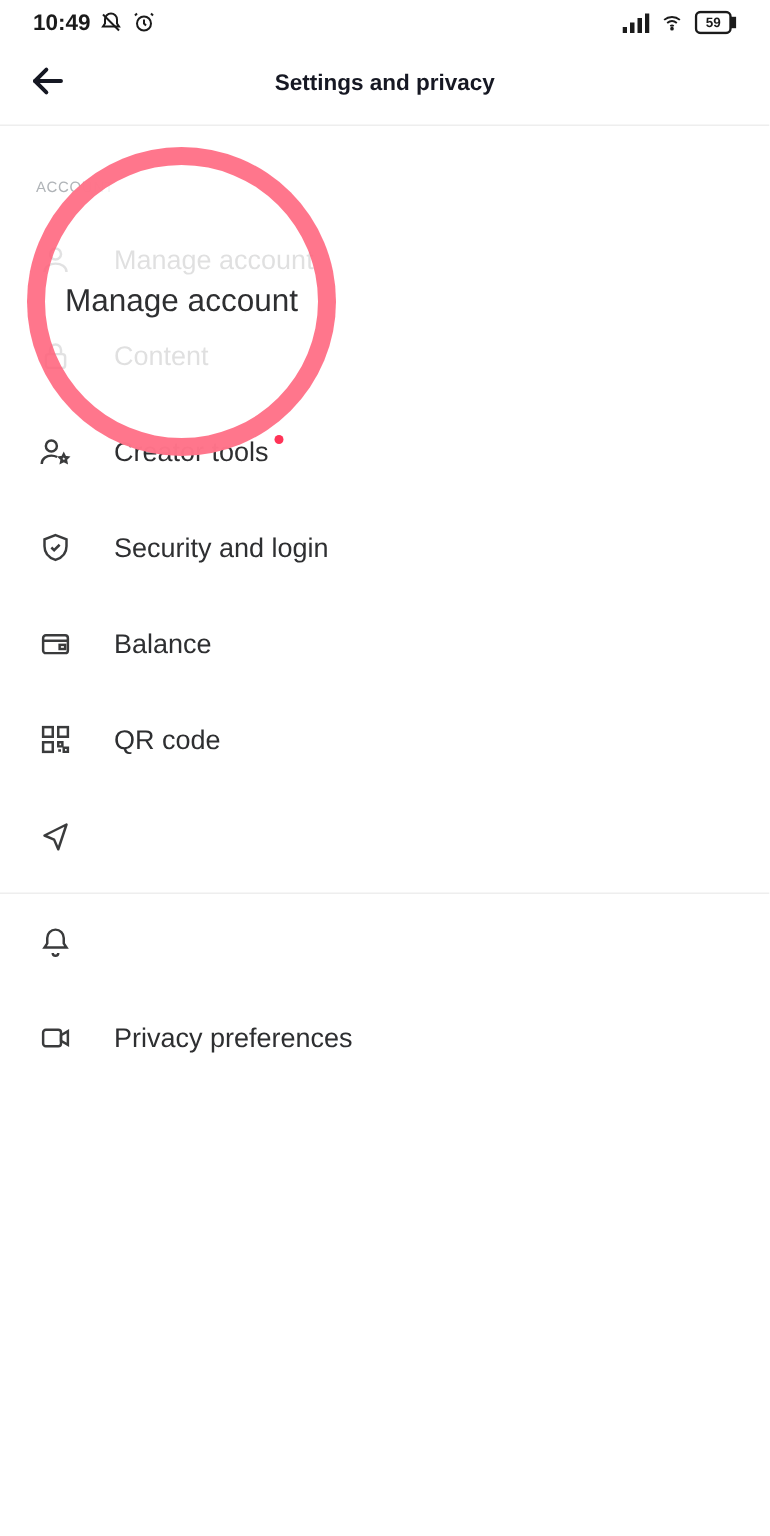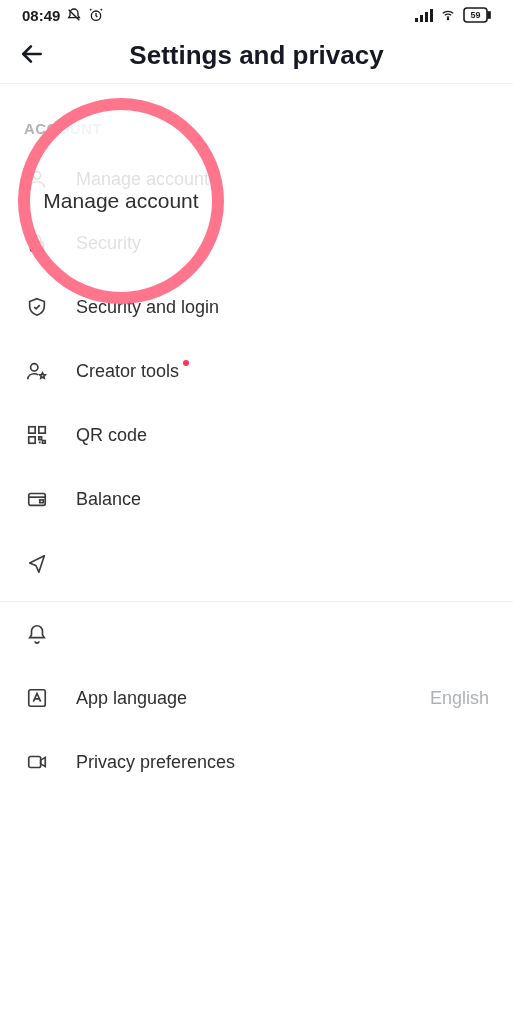--- a/index.html
+++ b/index.html
@@ -40,30 +40,30 @@
     display: flex;
     align-items: center;
     justify-content: center;
     background: none;
     border: none;
     cursor: pointer;
   }
   .header-title {
     flex: 1;
     text-align: center;
-    font-size: 26px;
+    font-size: 15px;
     font-weight: 800;
     margin-right: 32px; 
     color: #161823;
   }
   
   .section-label {
     padding: 36px 24px 10px 24px;
-    font-size: 15px;
-    font-weight: 700;
+    font-size: 10px;
+    font-weight: 400;
     letter-spacing: .4px;
     color: #b0b4b8;
   }
   .row {
     display: flex;
     align-items: center;
     height: 64px;
     padding: 0 24px;
     cursor: pointer;
   }
@@ -117,21 +117,21 @@
   .highlight-text {
     font-size: 21px;
     color: #2e2f31;
   }
 </style>
 </head>
 <body>
 
 <div class="status-bar">
   <div class="status-left">
-    <span>08:49</span>
+    <span>10:49</span>
     <span class="status-icon">
       <svg width="16" height="16" viewBox="0 0 24 24" fill="none" stroke="#1b1b1b" stroke-width="2">
         <path d="M12 3a6 6 0 0 0-6 6v4l-2 3h16l-2-3V9a6 6 0 0 0-6-6z"></path>
         <line x1="4" y1="4" x2="20" y2="20"></line>
       </svg>
     </span>
     <span class="status-icon">
       <svg width="16" height="16" viewBox="0 0 24 24" fill="none" stroke="#1b1b1b" stroke-width="2">
         <circle cx="12" cy="13" r="7"></circle>
         <path d="M12 9v4l2 2"></path>
@@ -192,98 +192,88 @@
     <span class="label">Manage account</span>
   </div>
 
   <div class="row">
     <span class="icon">
       <svg width="22" height="22" viewBox="0 0 24 24" fill="none" stroke="currentColor" stroke-width="1.8">
         <rect x="5" y="11" width="14" height="10" rx="2"></rect>
           <path d="M8 11V8a4 4 0 0 1 8 0v3"></path>
       </svg>
     </span>
-    <span class="label">Security</span>
-  </div>
-
-  <div class="row">
-    <span class="icon">
-      <svg width="22" height="22" viewBox="0 0 24 24" fill="none" stroke="currentColor" stroke-width="1.8">
-        <path d="M12 3l8 3v5c0 5-3.5 8.5-8 10-4.5-1.5-8-5-8-10V6l8-3z"></path>
-          <path d="M9 12l2 2 4-4"></path>
-      </svg>
-    </span>
-    <span class="label">Security and login</span>
+    <span class="label">Content</span>
   </div>
 
   <div class="row">
     <span class="icon">
       <svg width="22" height="22" viewBox="0 0 24 24" fill="none" stroke="currentColor" stroke-width="1.8">
         <circle cx="9" cy="8" r="4"></circle>
           <path d="M2 21c0-4 3.5-6 7-6 1.5 0 3 .4 4.2 1"></path>
         <path d="M18 14l1 2 2 .3-1.5 1.5.4 2-1.9-1-1.9 1 .4-2L15 16.3l2-.3 1-2z"></path>
       </svg>
     </span>
     <span class="label">Creator tools</span>
     <span class="badge-dot"></span>
+  </div>
+
+  <div class="row">
+    <span class="icon">
+      <svg width="22" height="22" viewBox="0 0 24 24" fill="none" stroke="currentColor" stroke-width="1.8">
+        <path d="M12 3l8 3v5c0 5-3.5 8.5-8 10-4.5-1.5-8-5-8-10V6l8-3z"></path>
+          <path d="M9 12l2 2 4-4"></path>
+      </svg>
+    </span>
+    <span class="label">Security and login</span>
+  </div>
+
+  <div class="row">
+    <span class="icon">
+      <svg width="22" height="22" viewBox="0 0 24 24" fill="none" stroke="currentColor" stroke-width="1.8">
+        <rect x="3" y="6" width="18" height="13" rx="2"></rect>
+          <path d="M3 10h18"></path>
+          <rect x="15" y="13" width="4" height="3"></rect>
+      </svg>
+    </span>
+    <span class="label">Balance</span>
   </div>
 
   <div class="row">
     <span class="icon">
       <svg width="22" height="22" viewBox="0 0 24 24" fill="none" stroke="currentColor" stroke-width="1.8">
         <rect x="3" y="3" width="7" height="7"></rect>
           <rect x="14" y="3" width="7" height="7"></rect>
         <rect x="3" y="14" width="7" height="7"></rect>
           <path d="M14 14h3v3h-3zM18 18h3v3h-3zM14 20h2"></path>
       </svg>
     </span>
     <span class="label">QR code</span>
   </div>
 
   <div class="row">
     <span class="icon">
-      <svg width="22" height="22" viewBox="0 0 24 24" fill="none" stroke="currentColor" stroke-width="1.8">
-        <rect x="3" y="6" width="18" height="13" rx="2"></rect>
-          <path d="M3 10h18"></path>
-          <rect x="15" y="13" width="4" height="3"></rect>
-      </svg>
-    </span>
-    <span class="label">Balance</span>
-  </div>
-
-  <div class="row">
-    <span class="icon">
       <svg width="22" height="22" viewBox="0 0 24 24" fill="none" stroke="currentColor" stroke-width="1.8" stroke-linejoin="round">
         <path d="M4 12l16-8-6 18-3-7-7-3z"></path>
       </svg>
     </span>
   </div>
 
   <div class="divider"></div>
 
 
   <div class="row">
     <span class="icon">
       <svg width="22" height="22" viewBox="0 0 24 24" fill="none" stroke="currentColor" stroke-width="1.8">
         <path d="M12 3a6 6 0 0 0-6 6v4l-2 3h16l-2-3V9a6 6 0 0 0-6-6z"></path>
           <path d="M10 20a2 2 0 0 0 4 0"></path>
       </svg>
     </span>
   </div>
 
-  <div class="row">
-    <span class="icon">
-      <svg width="22" height="22" viewBox="0 0 24 24" fill="none" stroke="currentColor" stroke-width="1.8">
-        <rect x="3" y="3" width="18" height="18" rx="2"></rect>
-          <path d="M8 16l4-9 4 9M9.5 13h5"></path>
-      </svg>
-    </span>
-    <span class="label">App language</span>
-    <span class="value">English</span>
-  </div>
 
   <div class="row">
     <span class="icon">
       <svg width="22" height="22" viewBox="0 0 24 24" fill="none" stroke="currentColor" stroke-width="1.8">
         <rect x="3" y="6" width="13" height="12" rx="2"></rect>
           <path d="M16 10l5-3v10l-5-3z"></path>
       </svg>
     </span>
     <span class="label">Privacy preferences</span>
   </div>

